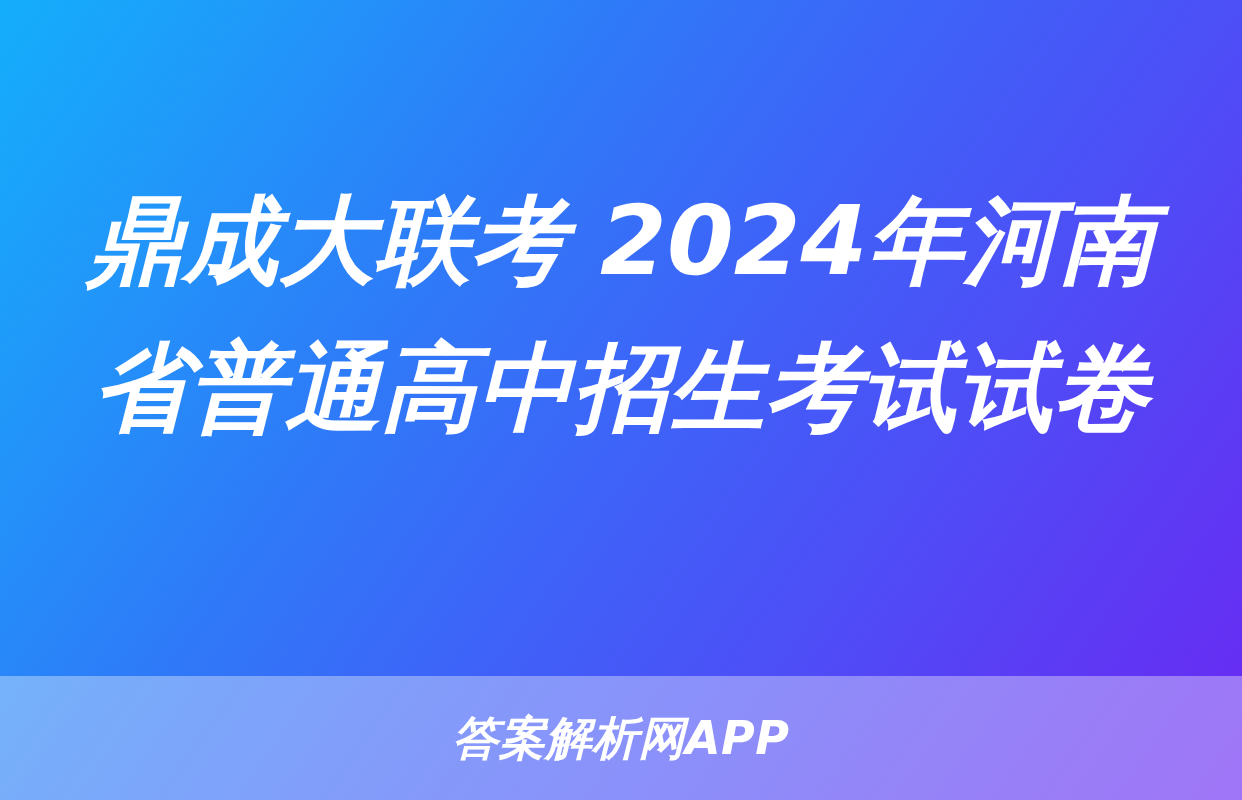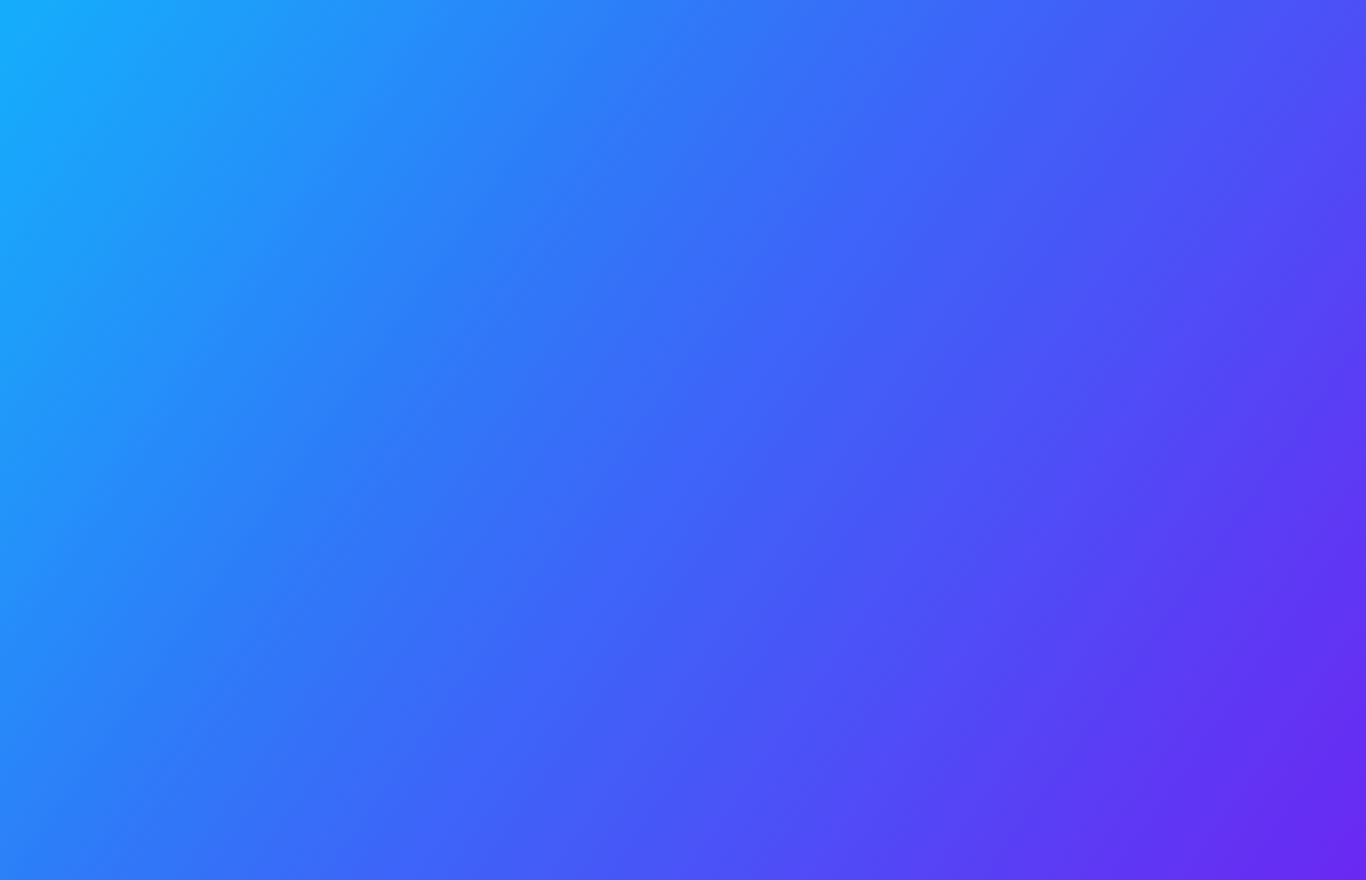--- a/index.html
+++ b/index.html
@@ -77,16 +77,21 @@
     line-height: 1;
     white-space: nowrap;
   }
 </style>
 </head>
 <body>
 
 <div id="poster">
 
   <div class="title-block">
+    <span class="title-line">鼎成大联考 2024年河南</span>
+    <span class="title-line">省普通高中招生考试试卷</span>
   </div>
 
+  <div class="footer-band">
+    <span class="watermark">答案解析网APP</span>
+  </div>
 
 </div>
 
 </body></html>

